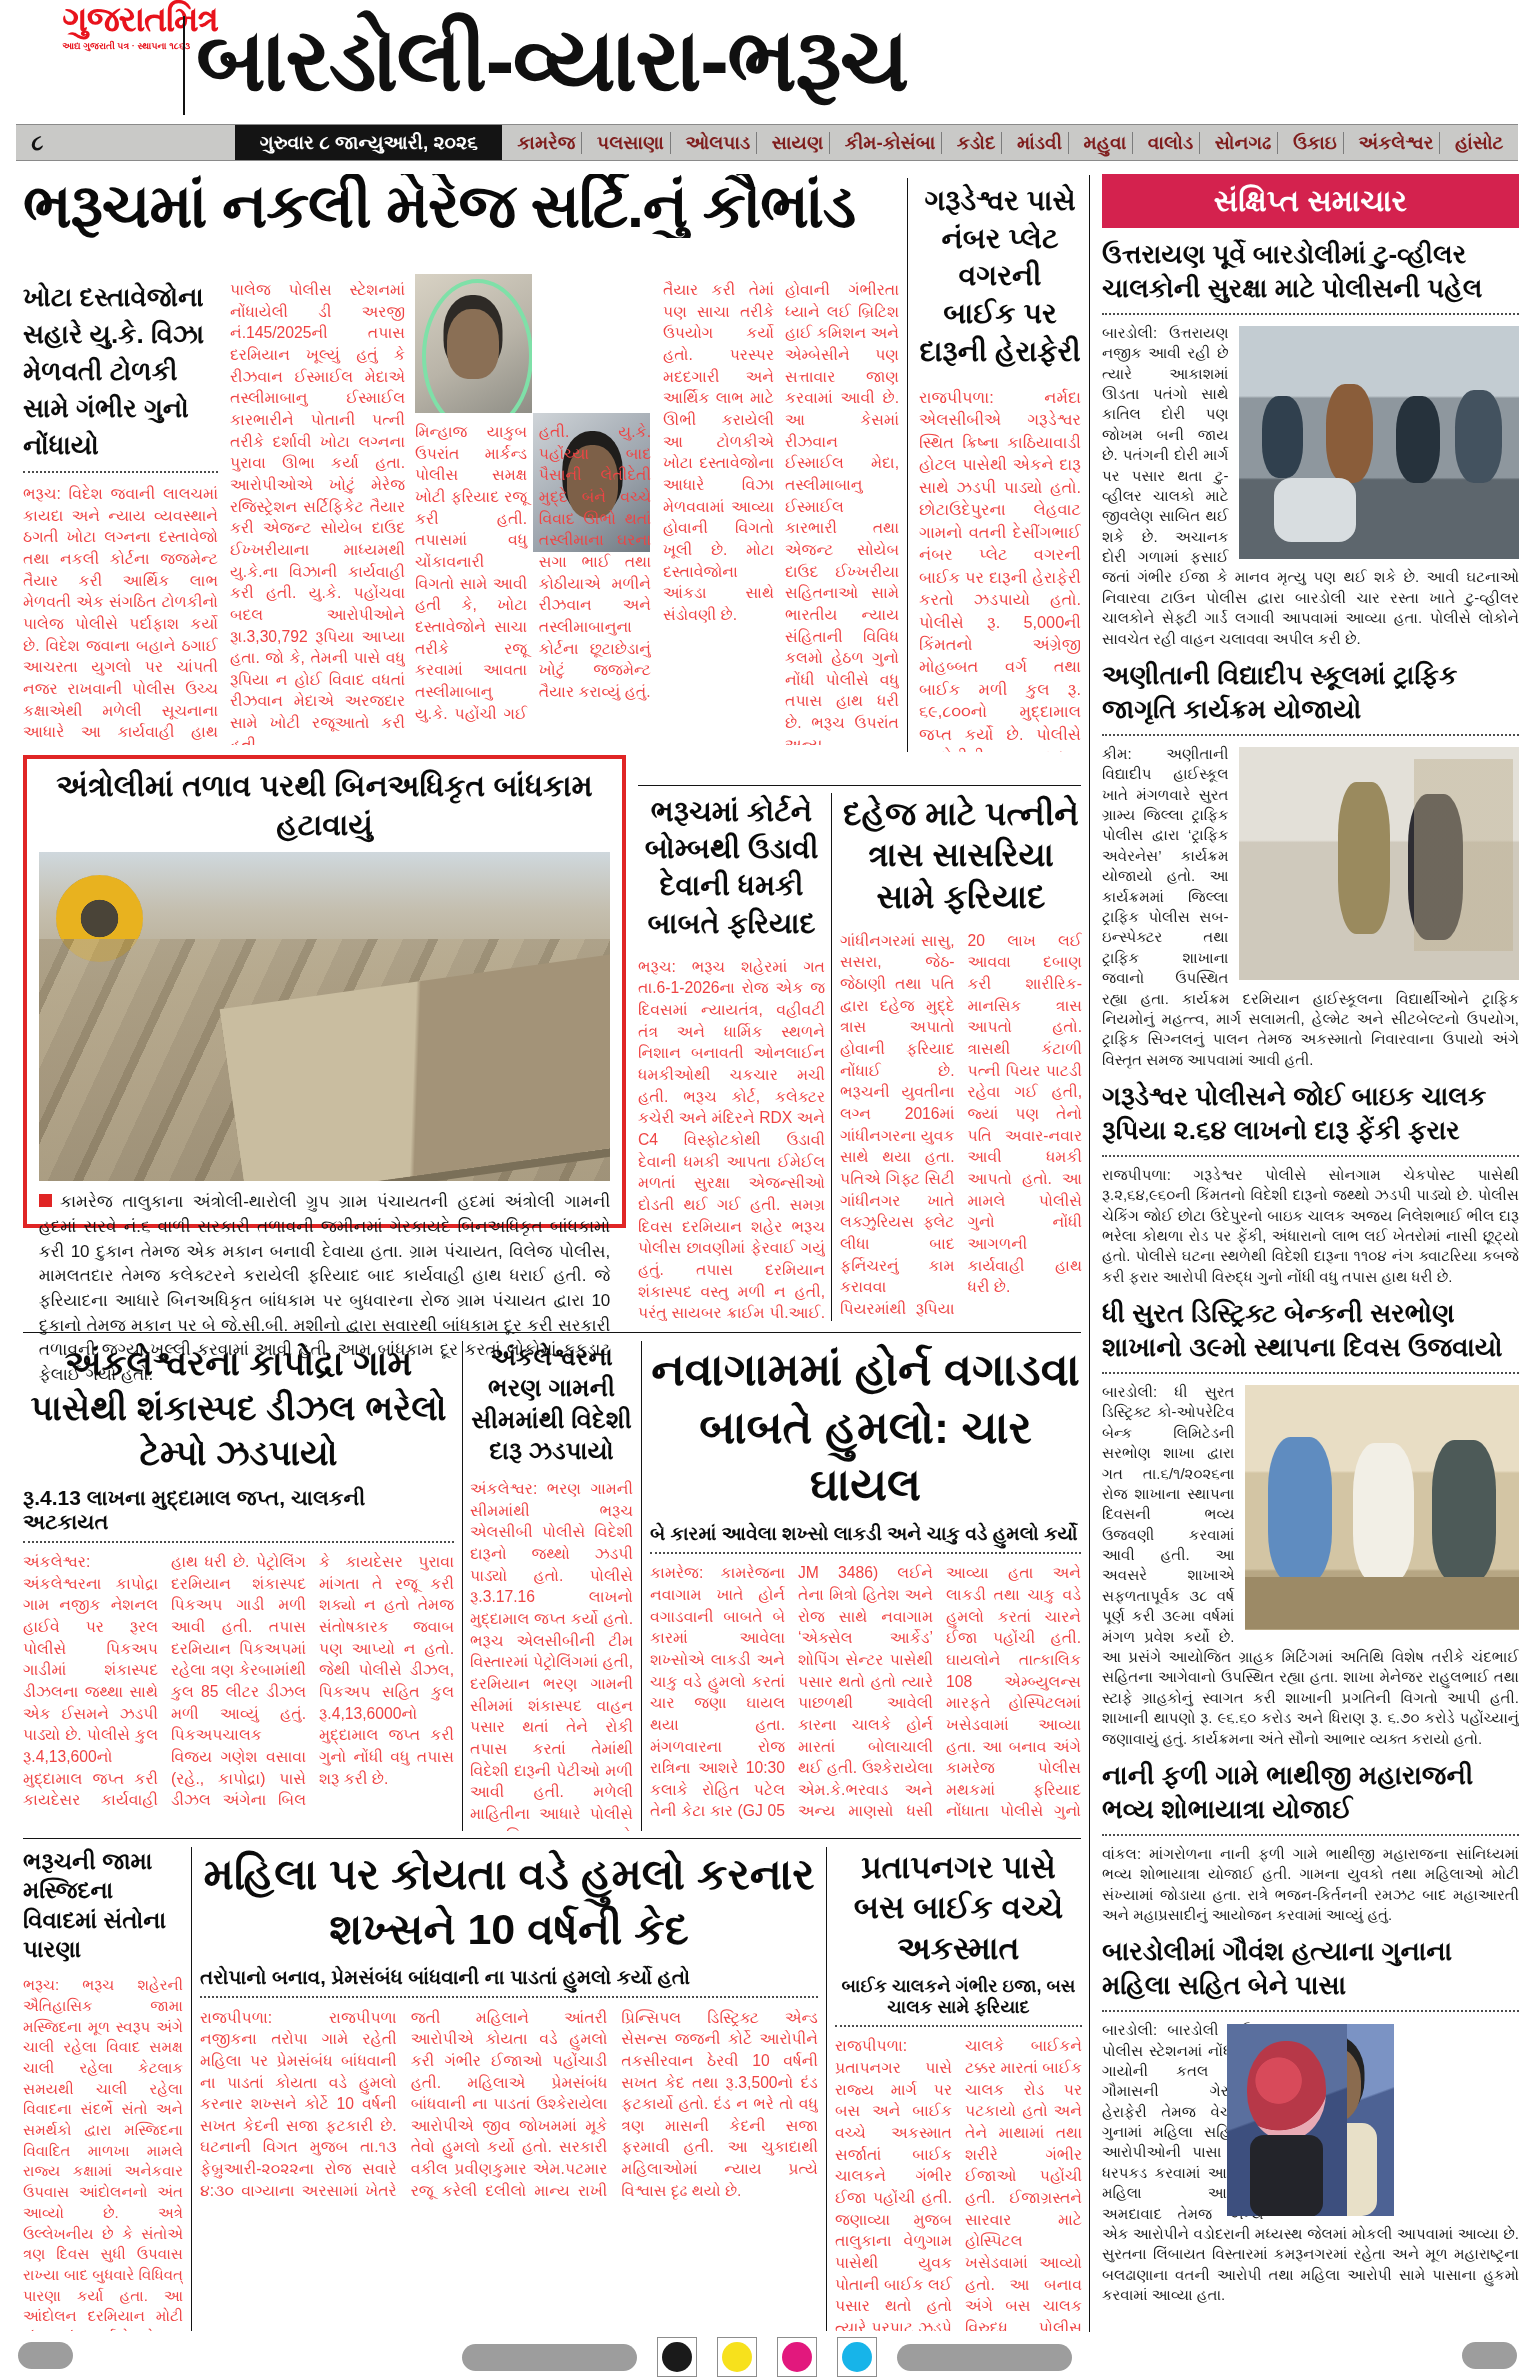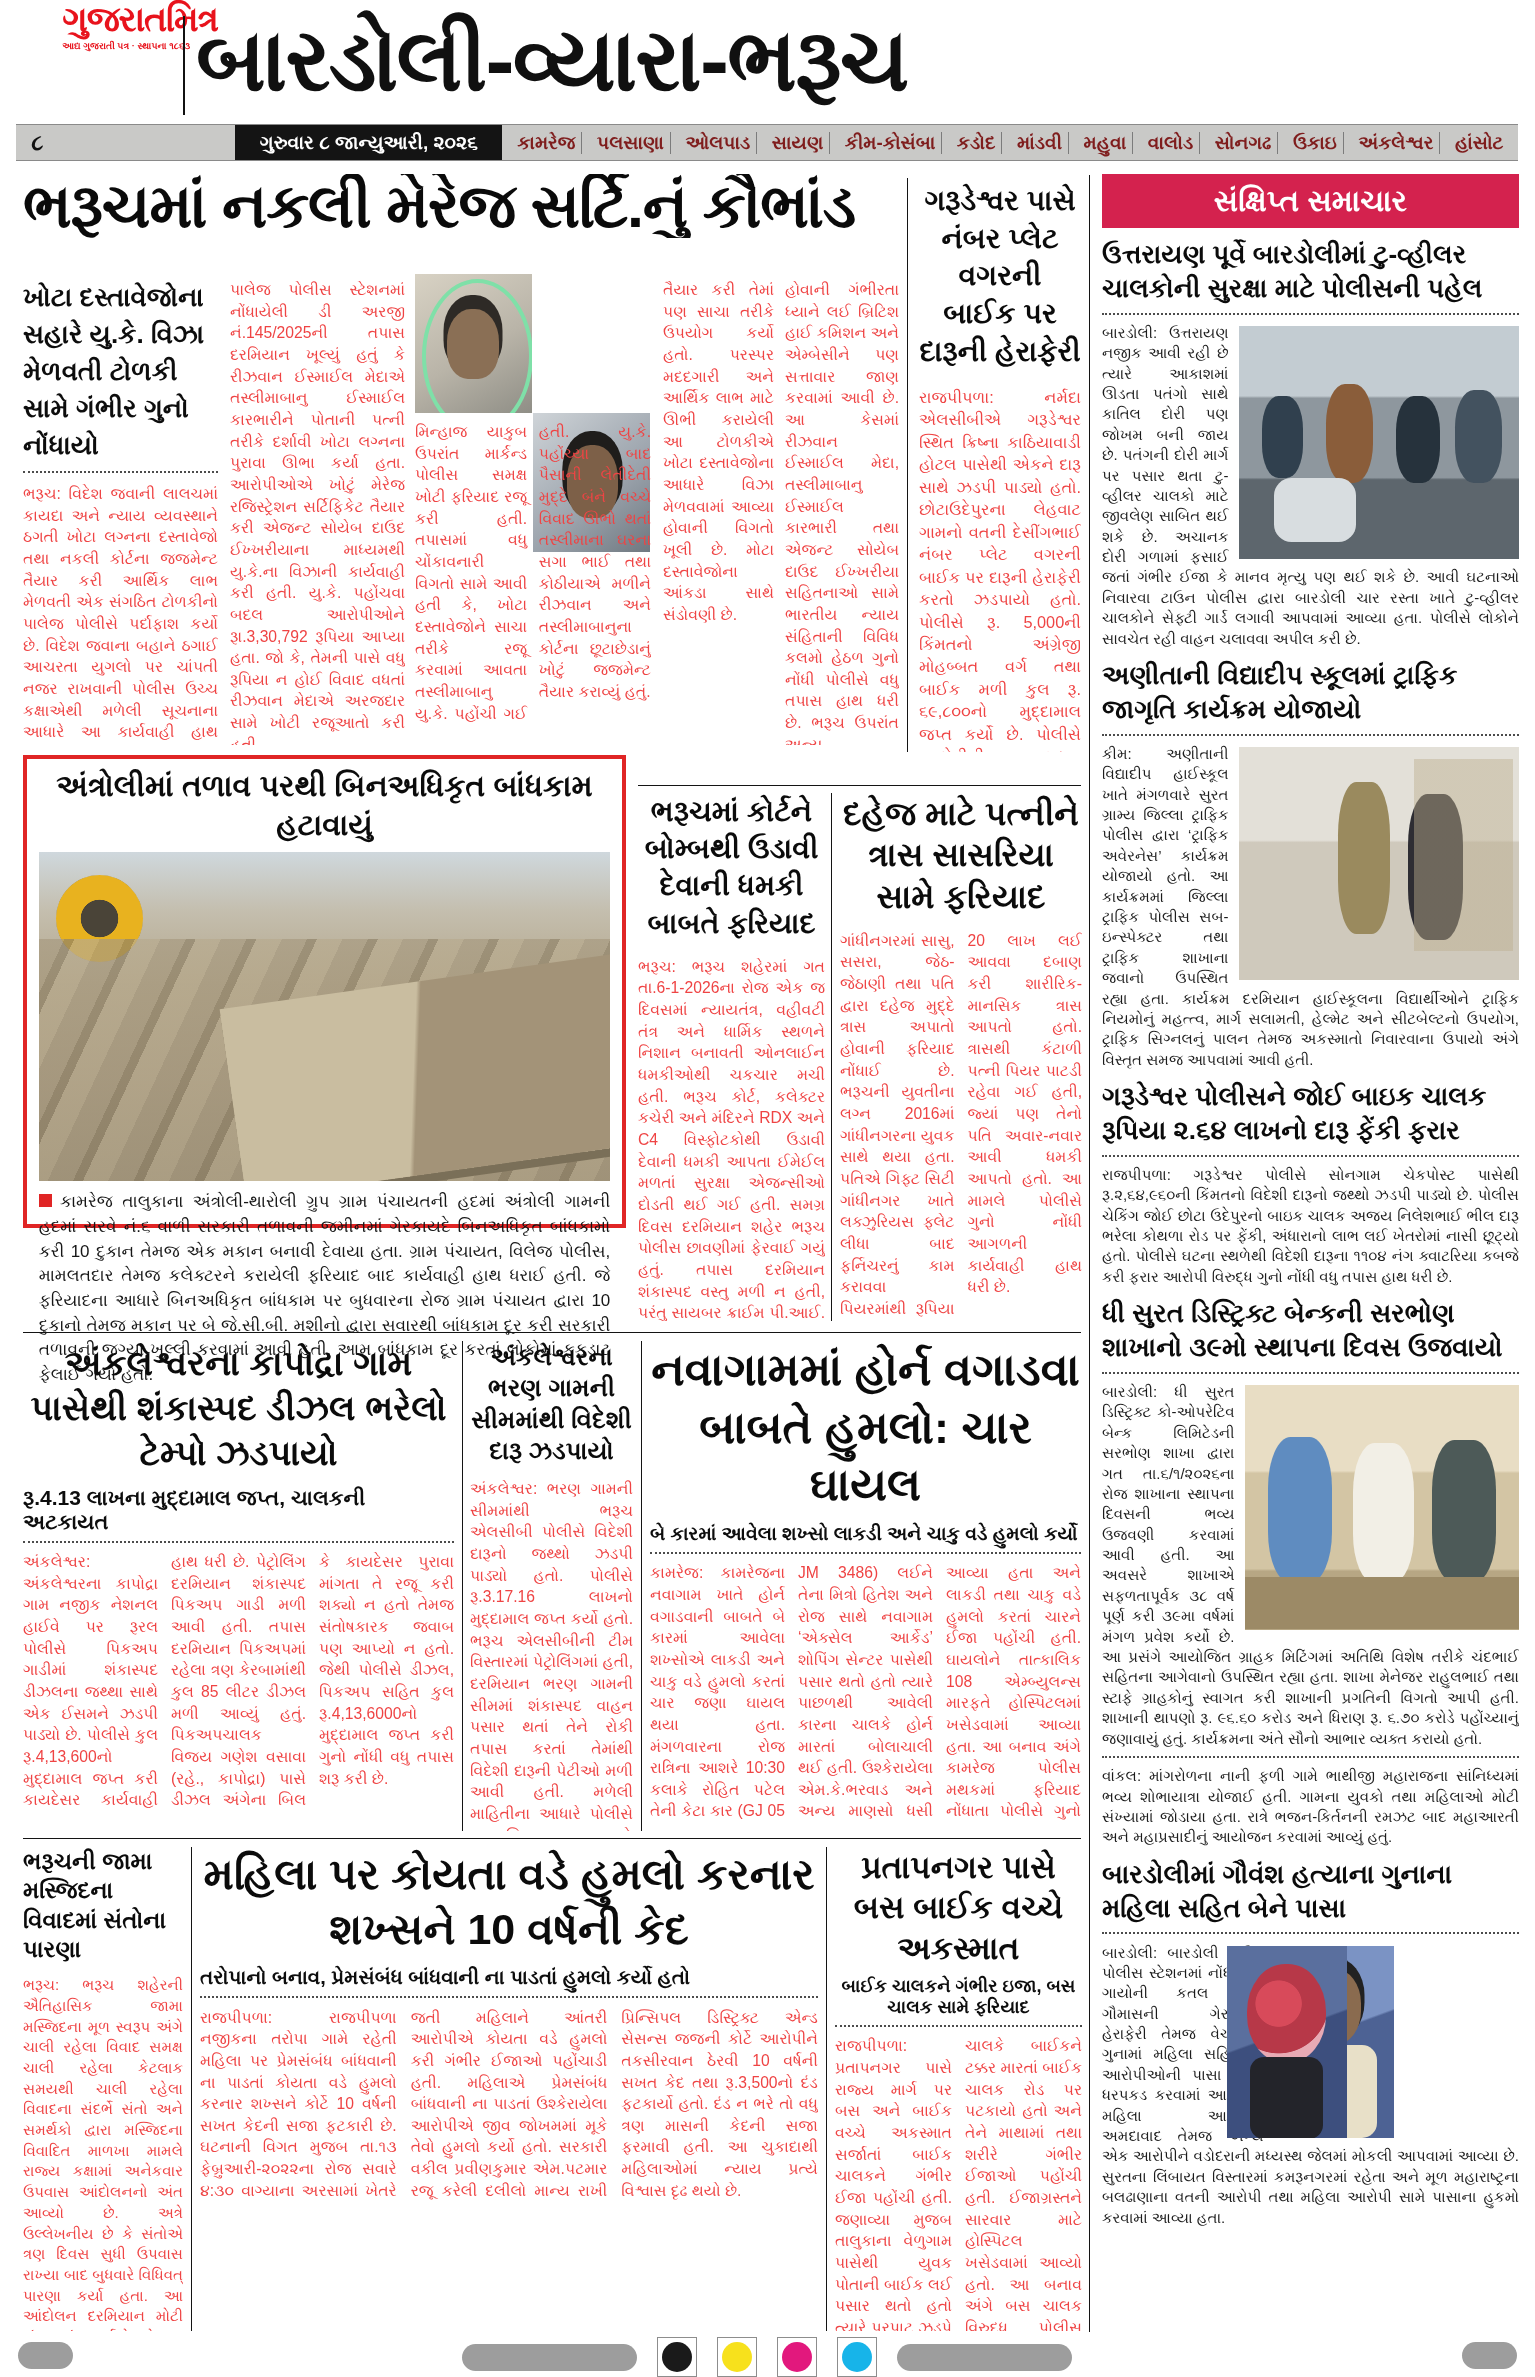--- a/index.html
+++ b/index.html
@@ -211,20 +211,21 @@
           <span style="position:absolute;left:23px;top:52px;width:64px;height:146px;border-radius:35%;background:#5f8cc0;display:block;"></span>
           <span style="position:absolute;left:108px;top:58px;width:61px;height:140px;border-radius:35%;background:#f2efe6;display:block;"></span>
           <span style="position:absolute;left:187px;top:55px;width:64px;height:143px;border-radius:35%;background:#4d5a58;display:block;"></span>
           <span style="position:absolute;left:0;top:192px;width:274px;height:52px;background:#9c8a66;display:block;"></span>
         </span>
         <span>બારડોલી: ધી સુરત ડિસ્ટ્રિક્ટ કો-ઓપરેટિવ બેન્ક લિમિટેડની સરભોણ શાખા દ્વારા ગત તા.૬/૧/૨૦૨૬ના રોજ શાખાના સ્થાપના દિવસની ભવ્ય ઉજવણી કરવામાં આવી હતી. આ અવસરે શાખાએ સફળતાપૂર્વક ૩૮ વર્ષ પૂર્ણ કરી ૩૯મા વર્ષમાં મંગળ પ્રવેશ કર્યો છે. આ પ્રસંગે આયોજિત ગ્રાહક મિટિંગમાં અતિથિ વિશેષ તરીકે ચંદભાઈ સહિતના આગેવાનો ઉપસ્થિત રહ્યા હતા. શાખા મેનેજર રાહુલભાઈ તથા સ્ટાફે ગ્રાહકોનું સ્વાગત કરી શાખાની પ્રગતિની વિગતો આપી હતી. શાખાની થાપણો રૂ. ૯૬.૬૦ કરોડ અને ધિરાણ રૂ. ૬.૭૦ કરોડે પહોંચ્યાનું જણાવાયું હતું. કાર્યક્રમના અંતે સૌનો આભાર વ્યક્ત કરાયો હતો.</span>
       </div>
     </div>
 
     <div style="clear:both;">
+      <div class="brief-hl">નાની ફળી ગામે ભાથીજી મહારાજની ભવ્ય શોભાયાત્રા યોજાઈ</div>
       <div class="dotted"></div>
       <div class="brief-bt">વાંકલ: માંગરોળના નાની ફળી ગામે ભાથીજી મહારાજના સાંનિધ્યમાં ભવ્ય શોભાયાત્રા યોજાઈ હતી. ગામના યુવકો તથા મહિલાઓ મોટી સંખ્યામાં જોડાયા હતા. રાત્રે ભજન-કિર્તનની રમઝટ બાદ મહાઆરતી અને મહાપ્રસાદીનું આયોજન કરવામાં આવ્યું હતું.</div>
     </div>
 
     <div>
       <div class="brief-hl">બારડોલીમાં ગૌવંશ હત્યાના ગુનાના મહિલા સહિત બેને પાસા</div>
       <div class="dotted"></div>
       <div class="brief-bt">
         <span class="float-ph" style="display:block;width:245px;height:192px;">
           <span class="ph" style="position:absolute;width:120px;height:192px;background:linear-gradient(160deg,#7b93c4 0 45%,#4d6294 46% 100%);display:block;">

